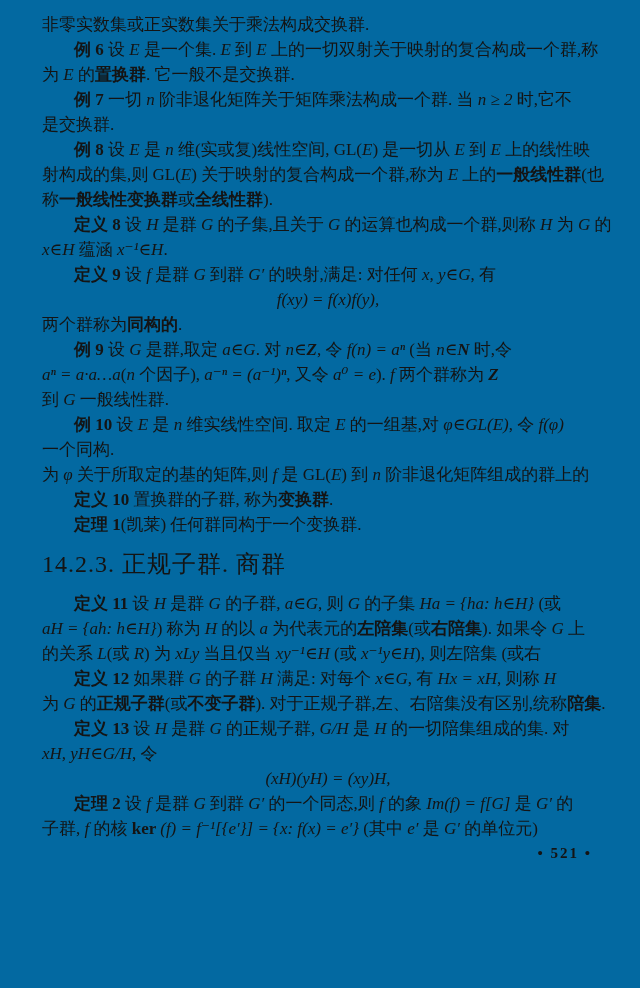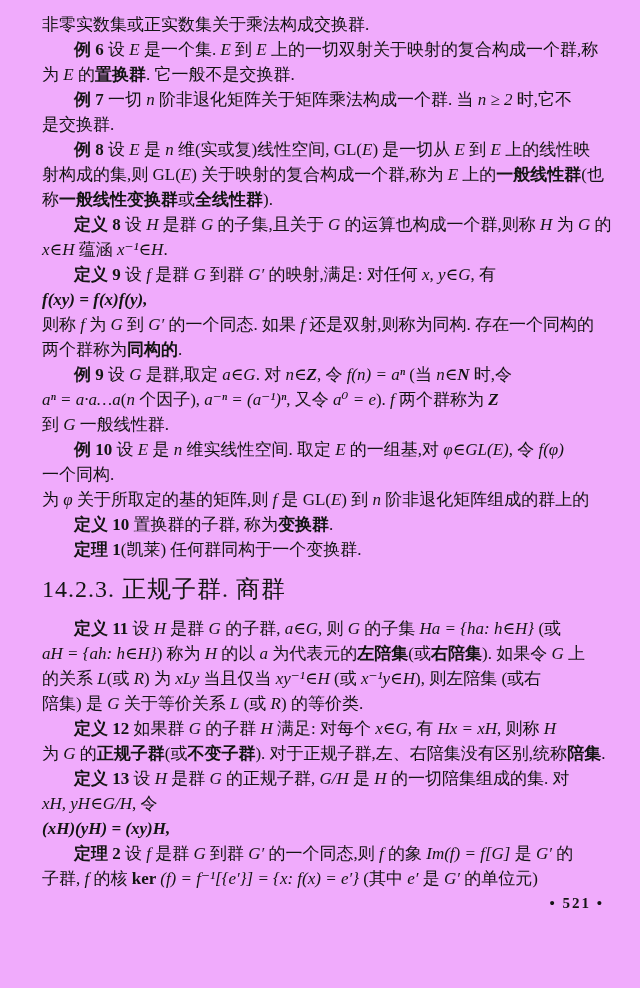--- a/index.html
+++ b/index.html
@@ -3,54 +3,53 @@
 <meta charset="utf-8">
 <style>
   html, body {
     margin: 0;
     padding: 0;
     background: #ffffff;
   }
   .page {
     width: 640px;
     height: 988px;
-    background: #f0abfc;
+    background: #0369a1;
     color: #141414;
     position: relative;
     overflow: hidden;
     font-family: "Liberation Serif", "DejaVu Serif", serif;
   }
   .page-body {
     padding: 12px 26px 0 42px;
   }
   .line {
     font-size: 17px;
     line-height: 25px;
     white-space: nowrap;
   }
   .line.indent {
     text-indent: 32px;
   }
   .line.formula {
-    text-align: left;
+    text-align: center;
     text-indent: 0;
-    font-weight: bold;
   }
   .line.heading {
     font-size: 24px;
     line-height: 30px;
     margin: 12px 0 12px 0;
     letter-spacing: 1px;
     white-space: nowrap;
   }
   .bold { font-weight: bold; text-align: right; }
   .italic { font-style: italic; }
   .page-number {
     text-align: right;
-    padding-right: 36px;
+    padding-right: 48px;
     margin-top: 4px;
     font-size: 15px;
     font-weight: bold;
     letter-spacing: 2px;
   }
 </style>
 </head>
 <body>
 
 <div class="page">
@@ -60,35 +59,33 @@
       <div class="line flush"><span>为 </span><span class="italic">E</span><span> 的</span><span class="bold">置换群</span><span>. 它一般不是交换群.</span></div>
       <div class="line indent"><span class="bold">例 7</span><span>  一切 </span><span class="italic">n</span><span> 阶非退化矩阵关于矩阵乘法构成一个群. 当 </span><span class="italic">n ≥ 2</span><span> 时,它不</span></div>
       <div class="line flush"><span>是交换群.</span></div>
       <div class="line indent"><span class="bold">例 8</span><span>  设 </span><span class="italic">E</span><span> 是 </span><span class="italic">n</span><span> 维(实或复)线性空间, GL(</span><span class="italic">E</span><span>) 是一切从 </span><span class="italic">E</span><span> 到 </span><span class="italic">E</span><span> 上的线性映</span></div>
       <div class="line flush"><span>射构成的集,则 GL(</span><span class="italic">E</span><span>) 关于映射的复合构成一个群,称为 </span><span class="italic">E</span><span> 上的</span><span class="bold">一般线性群</span><span>(也</span></div>
       <div class="line flush"><span>称</span><span class="bold">一般线性变换群</span><span>或</span><span class="bold">全线性群</span><span>).</span></div>
       <div class="line indent"><span class="bold">定义 8</span><span>  设 </span><span class="italic">H</span><span> 是群 </span><span class="italic">G</span><span> 的子集,且关于 </span><span class="italic">G</span><span> 的运算也构成一个群,则称 </span><span class="italic">H</span><span> 为 </span><span class="italic">G</span><span> 的</span></div>
       <div class="line flush"><span class="italic">x∈H</span><span> 蕴涵 </span><span class="italic">x⁻¹∈H</span><span>.</span></div>
       <div class="line indent"><span class="bold">定义 9</span><span>  设 </span><span class="italic">f</span><span> 是群 </span><span class="italic">G</span><span> 到群 </span><span class="italic">G′</span><span> 的映射,满足: 对任何 </span><span class="italic">x, y∈G</span><span>, 有</span></div>
       <div class="line formula"><span class="italic">f(xy) = f(x)f(y),</span></div>
-      <div class="line flush"><span>则称 </span><span class="italic">f</span><span> 为 </span><span class="italic">G</span><span> 到 </span><span class="italic">G′</span><span> 的一个同态. 如果 </span><span class="italic">f</span><span> 还是双射,则称为同构. 存在一个同构的</span></div>
       <div class="line flush"><span>两个群称为</span><span class="bold">同构的</span><span>.</span></div>
       <div class="line indent"><span class="bold">例 9</span><span>  设 </span><span class="italic">G</span><span> 是群,取定 </span><span class="italic">a∈G</span><span>. 对 </span><span class="italic">n∈</span><span class="bold italic">Z</span><span>, 令 </span><span class="italic">f(n) = aⁿ</span><span> (当 </span><span class="italic">n∈</span><span class="bold italic">N</span><span> 时,令</span></div>
       <div class="line flush"><span class="italic">aⁿ = a·a…a</span><span>(</span><span class="italic">n</span><span> 个因子), </span><span class="italic">a⁻ⁿ = (a⁻¹)ⁿ</span><span>, 又令 </span><span class="italic">a⁰ = e</span><span>). </span><span class="italic">f</span><span> 两个群称为 </span><span class="bold italic">Z</span></div>
       <div class="line flush"><span>到 </span><span class="italic">G</span><span> 一般线性群.</span></div>
       <div class="line indent"><span class="bold">例 10</span><span>  设 </span><span class="italic">E</span><span> 是 </span><span class="italic">n</span><span> 维实线性空间. 取定 </span><span class="italic">E</span><span> 的一组基,对 </span><span class="italic">φ∈GL(E)</span><span>, 令 </span><span class="italic">f(φ)</span></div>
       <div class="line flush"><span>一个同构.</span></div>
       <div class="line flush"><span>为 </span><span class="italic">φ</span><span> 关于所取定的基的矩阵,则 </span><span class="italic">f</span><span> 是 GL(</span><span class="italic">E</span><span>) 到 </span><span class="italic">n</span><span> 阶非退化矩阵组成的群上的</span></div>
       <div class="line indent"><span class="bold">定义 10</span><span>  置换群的子群, 称为</span><span class="bold">变换群</span><span>.</span></div>
       <div class="line indent"><span class="bold">定理 1</span><span>(凯莱)  任何群同构于一个变换群.</span></div>
       <div class="line heading"><span>14.2.3. 正规子群. 商群</span></div>
       <div class="line indent"><span class="bold">定义 11</span><span>  设 </span><span class="italic">H</span><span> 是群 </span><span class="italic">G</span><span> 的子群, </span><span class="italic">a∈G</span><span>, 则 </span><span class="italic">G</span><span> 的子集 </span><span class="italic">Ha = {ha: h∈H}</span><span> (或</span></div>
       <div class="line flush"><span class="italic">aH = {ah: h∈H}</span><span>) 称为 </span><span class="italic">H</span><span> 的以 </span><span class="italic">a</span><span> 为代表元的</span><span class="bold">左陪集</span><span>(或</span><span class="bold">右陪集</span><span>). 如果令 </span><span class="italic">G</span><span> 上</span></div>
       <div class="line flush"><span>的关系 </span><span class="italic">L</span><span>(或 </span><span class="italic">R</span><span>) 为 </span><span class="italic">xLy</span><span> 当且仅当 </span><span class="italic">xy⁻¹∈H</span><span> (或 </span><span class="italic">x⁻¹y∈H</span><span>), 则左陪集 (或右</span></div>
-      <div class="line flush"><span>陪集) 是 </span><span class="italic">G</span><span> 关于等价关系 </span><span class="italic">L</span><span> (或 </span><span class="italic">R</span><span>) 的等价类.</span></div>
       <div class="line indent"><span class="bold">定义 12</span><span>  如果群 </span><span class="italic">G</span><span> 的子群 </span><span class="italic">H</span><span> 满足: 对每个 </span><span class="italic">x∈G</span><span>, 有 </span><span class="italic">Hx = xH</span><span>, 则称 </span><span class="italic">H</span></div>
       <div class="line flush"><span>为 </span><span class="italic">G</span><span> 的</span><span class="bold">正规子群</span><span>(或</span><span class="bold">不变子群</span><span>). 对于正规子群,左、右陪集没有区别,统称</span><span class="bold">陪集</span><span>.</span></div>
       <div class="line indent"><span class="bold">定义 13</span><span>  设 </span><span class="italic">H</span><span> 是群 </span><span class="italic">G</span><span> 的正规子群, </span><span class="italic">G/H</span><span> 是 </span><span class="italic">H</span><span> 的一切陪集组成的集.  对</span></div>
       <div class="line flush"><span class="italic">xH, yH∈G/H</span><span>, 令</span></div>
       <div class="line formula"><span class="italic">(xH)(yH) = (xy)H,</span></div>
       <div class="line indent"><span class="bold">定理 2</span><span>  设 </span><span class="italic">f</span><span> 是群 </span><span class="italic">G</span><span> 到群 </span><span class="italic">G′</span><span> 的一个同态,则 </span><span class="italic">f</span><span> 的象 </span><span class="italic">Im(f) = f[G]</span><span> 是 </span><span class="italic">G′</span><span> 的</span></div>
       <div class="line flush"><span>子群, </span><span class="italic">f</span><span> 的核 </span><span class="bold">ker </span><span class="italic">(f) = f⁻¹[{e′}] = {x: f(x) = e′}</span><span> (其中 </span><span class="italic">e′</span><span> 是 </span><span class="italic">G′</span><span> 的单位元)</span></div>
     </div>
   <div class="page-number">• 521 •</div>
 </div>

